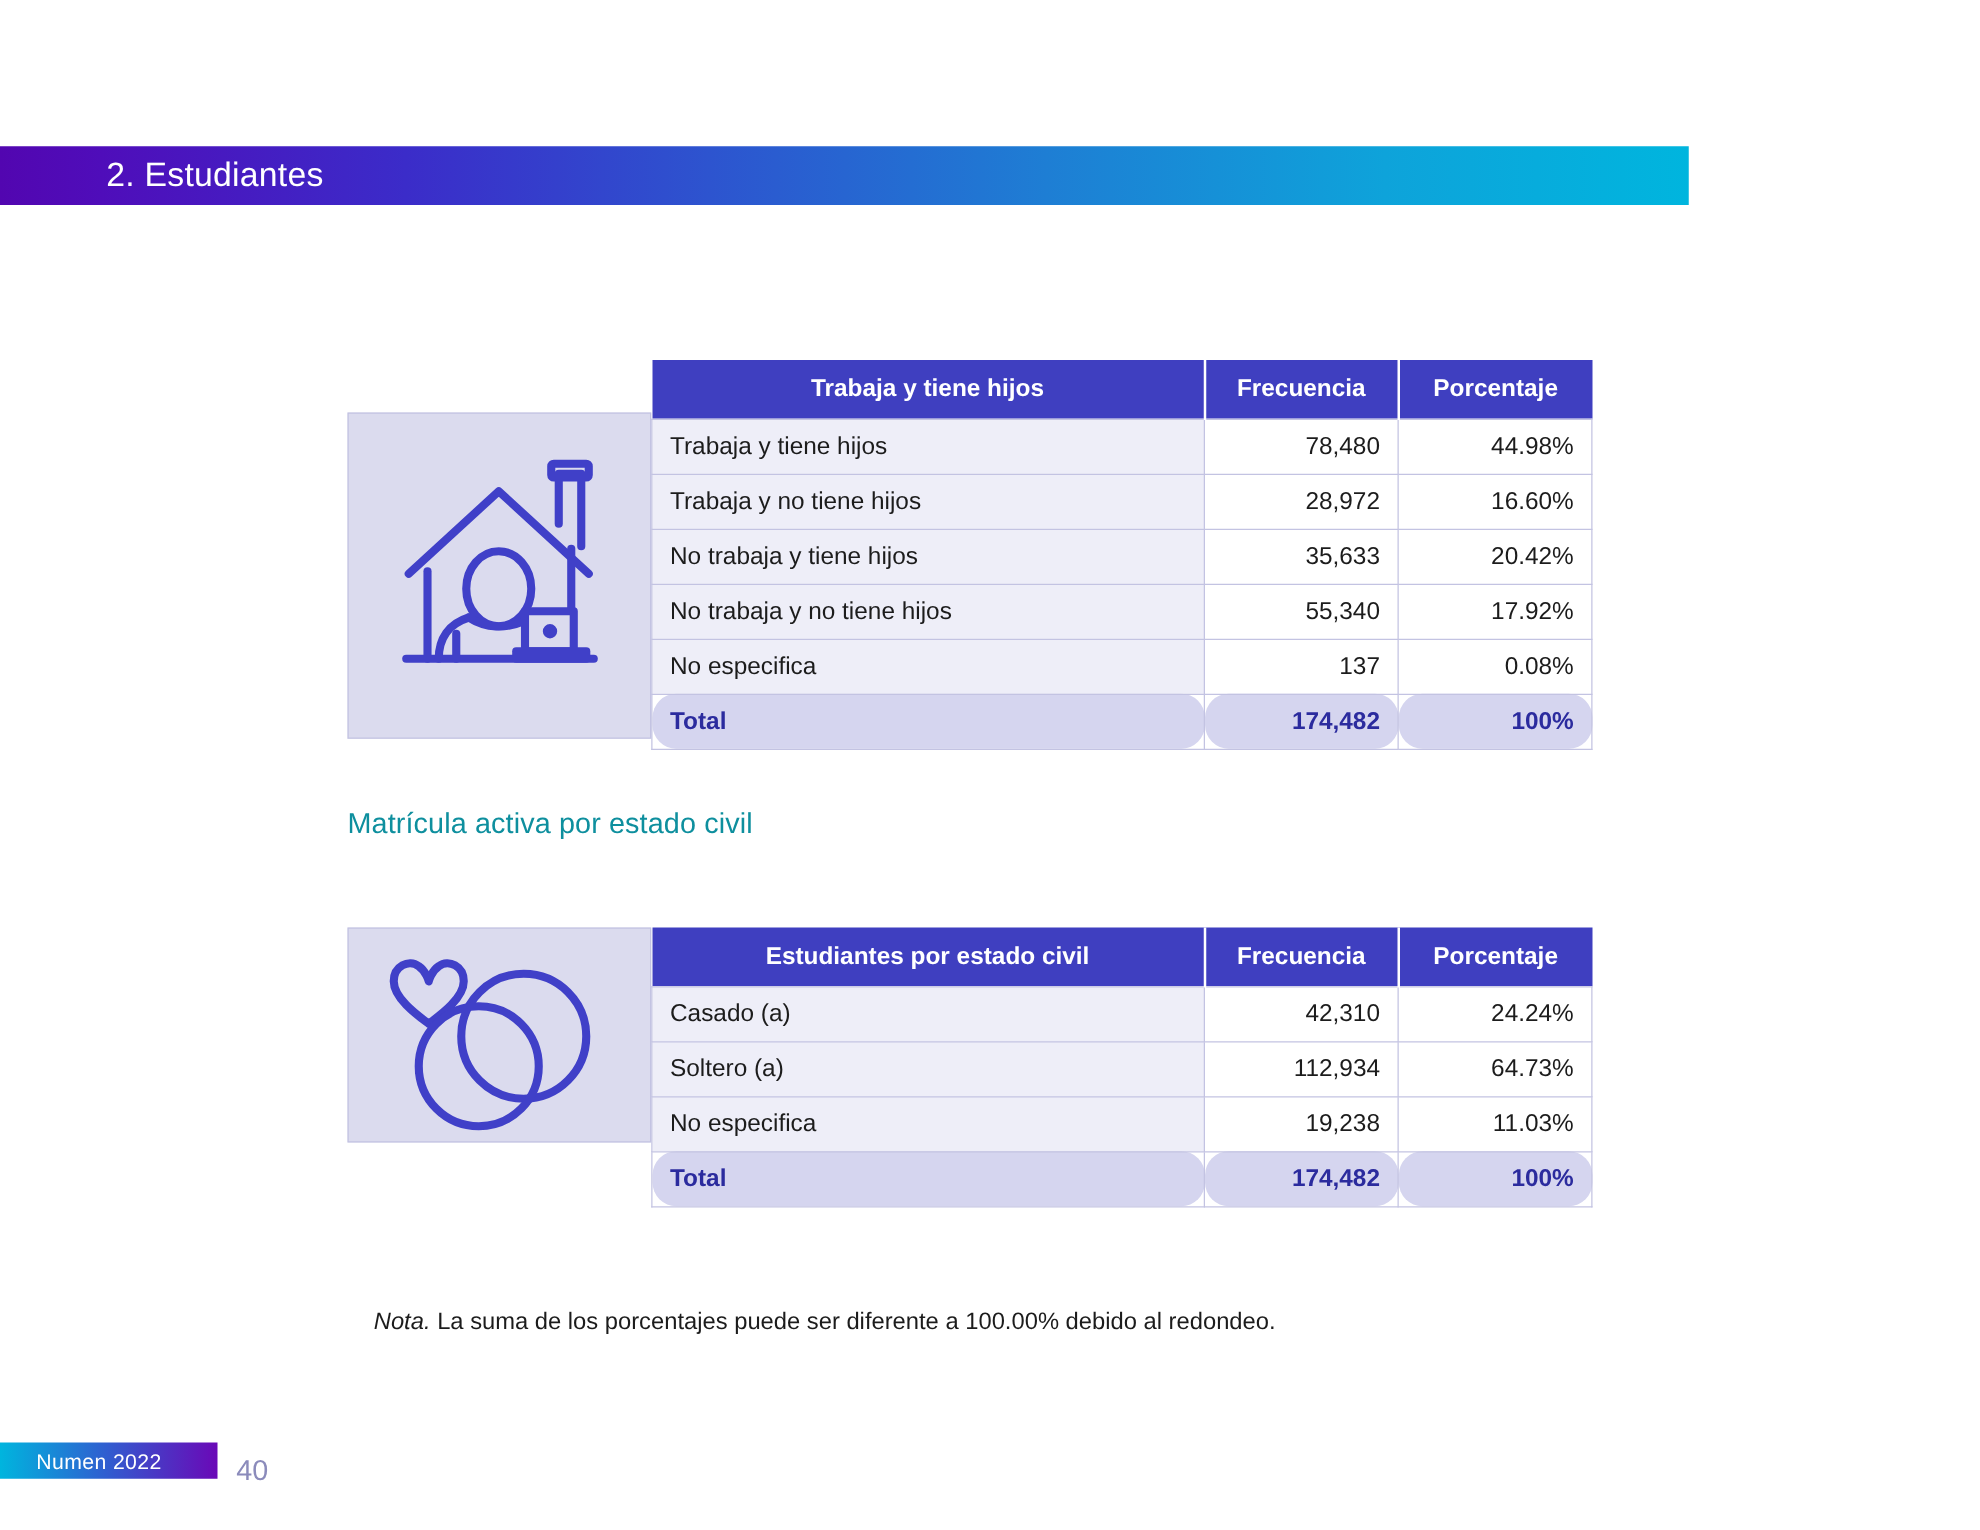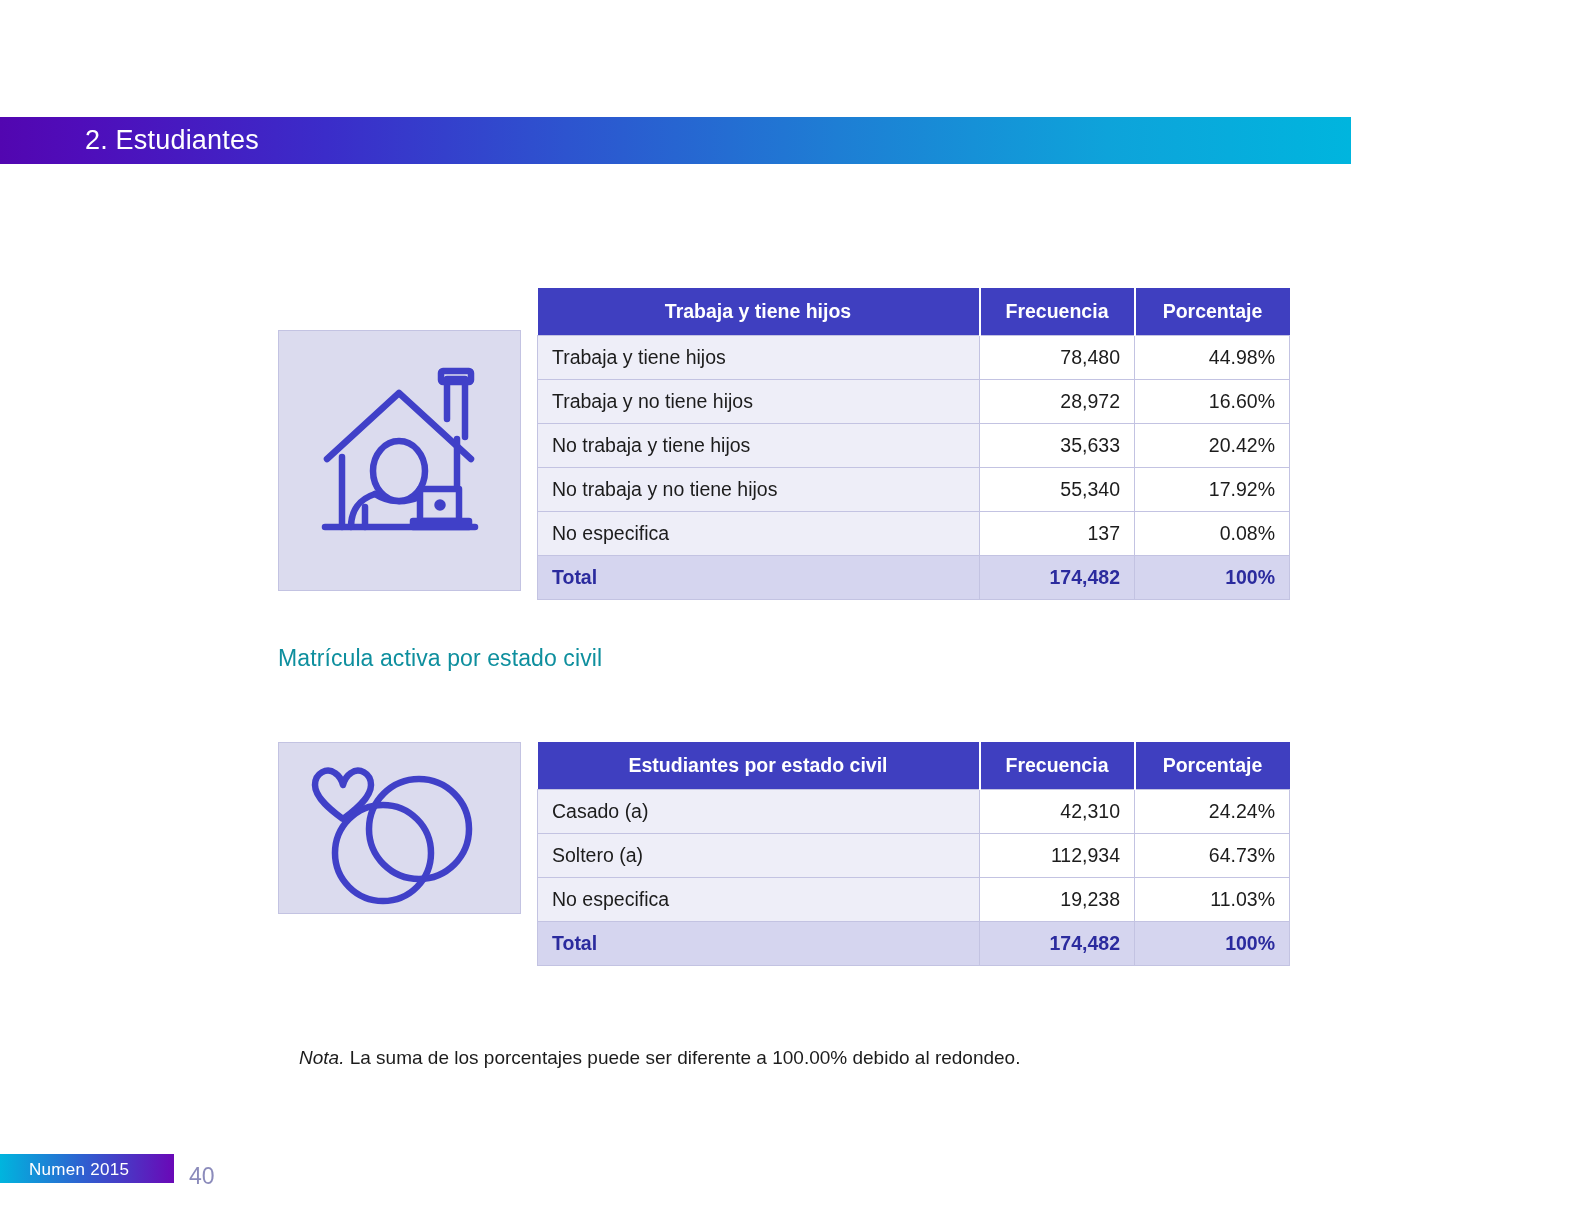--- a/index.html
+++ b/index.html
@@ -69,21 +69,20 @@
     position: absolute;
     background: #dbdbee;
     border: 1px solid #c3c3e2;
   }
   .icon-panel svg { display: block; }
 
   table.data-table {
     position: absolute;
     border-collapse: collapse;
     table-layout: fixed;
-    margin-left: 16px;
   }
   table.data-table th,
   table.data-table td {
     font-size: 19.5px;
     padding: 0 14px;
     height: 44px;
     vertical-align: middle;
     color: #1c1c1c;
   }
   table.data-table thead th {
@@ -104,20 +103,21 @@
     border-left: 1px solid #c3c3e2;
   }
   table.data-table tbody td.num {
     background: #ffffff;
     text-align: right;
   }
   table.data-table tbody tr.total-row td {
     background: #d5d5ef;
     font-weight: bold;
     color: #2b2b9e;
+    border-radius: 19px;
   }
   table.data-table tbody tr.total-row td.label { background: #d5d5ef; }
 
   .col-label { width: 442px; }
   .col-freq  { width: 155px; }
   .col-pct   { width: 155px; }
 
   
   .note {
     position: absolute;
@@ -294,16 +294,16 @@
         </tr>
       </tbody>
     </table>
   </div>
 
   <div class="note">
     <i>Nota.</i><span> La suma de los porcentajes puede ser diferente a 100.00% debido al redondeo.</span>
   </div>
 
   <div class="footer-bar"></div>
-  <div class="footer-label">Numen 2015</div>
+  <div class="footer-label">Numen 2022</div>
   <div class="page-number">40</div>
 
 </div>
 
 </body></html>

